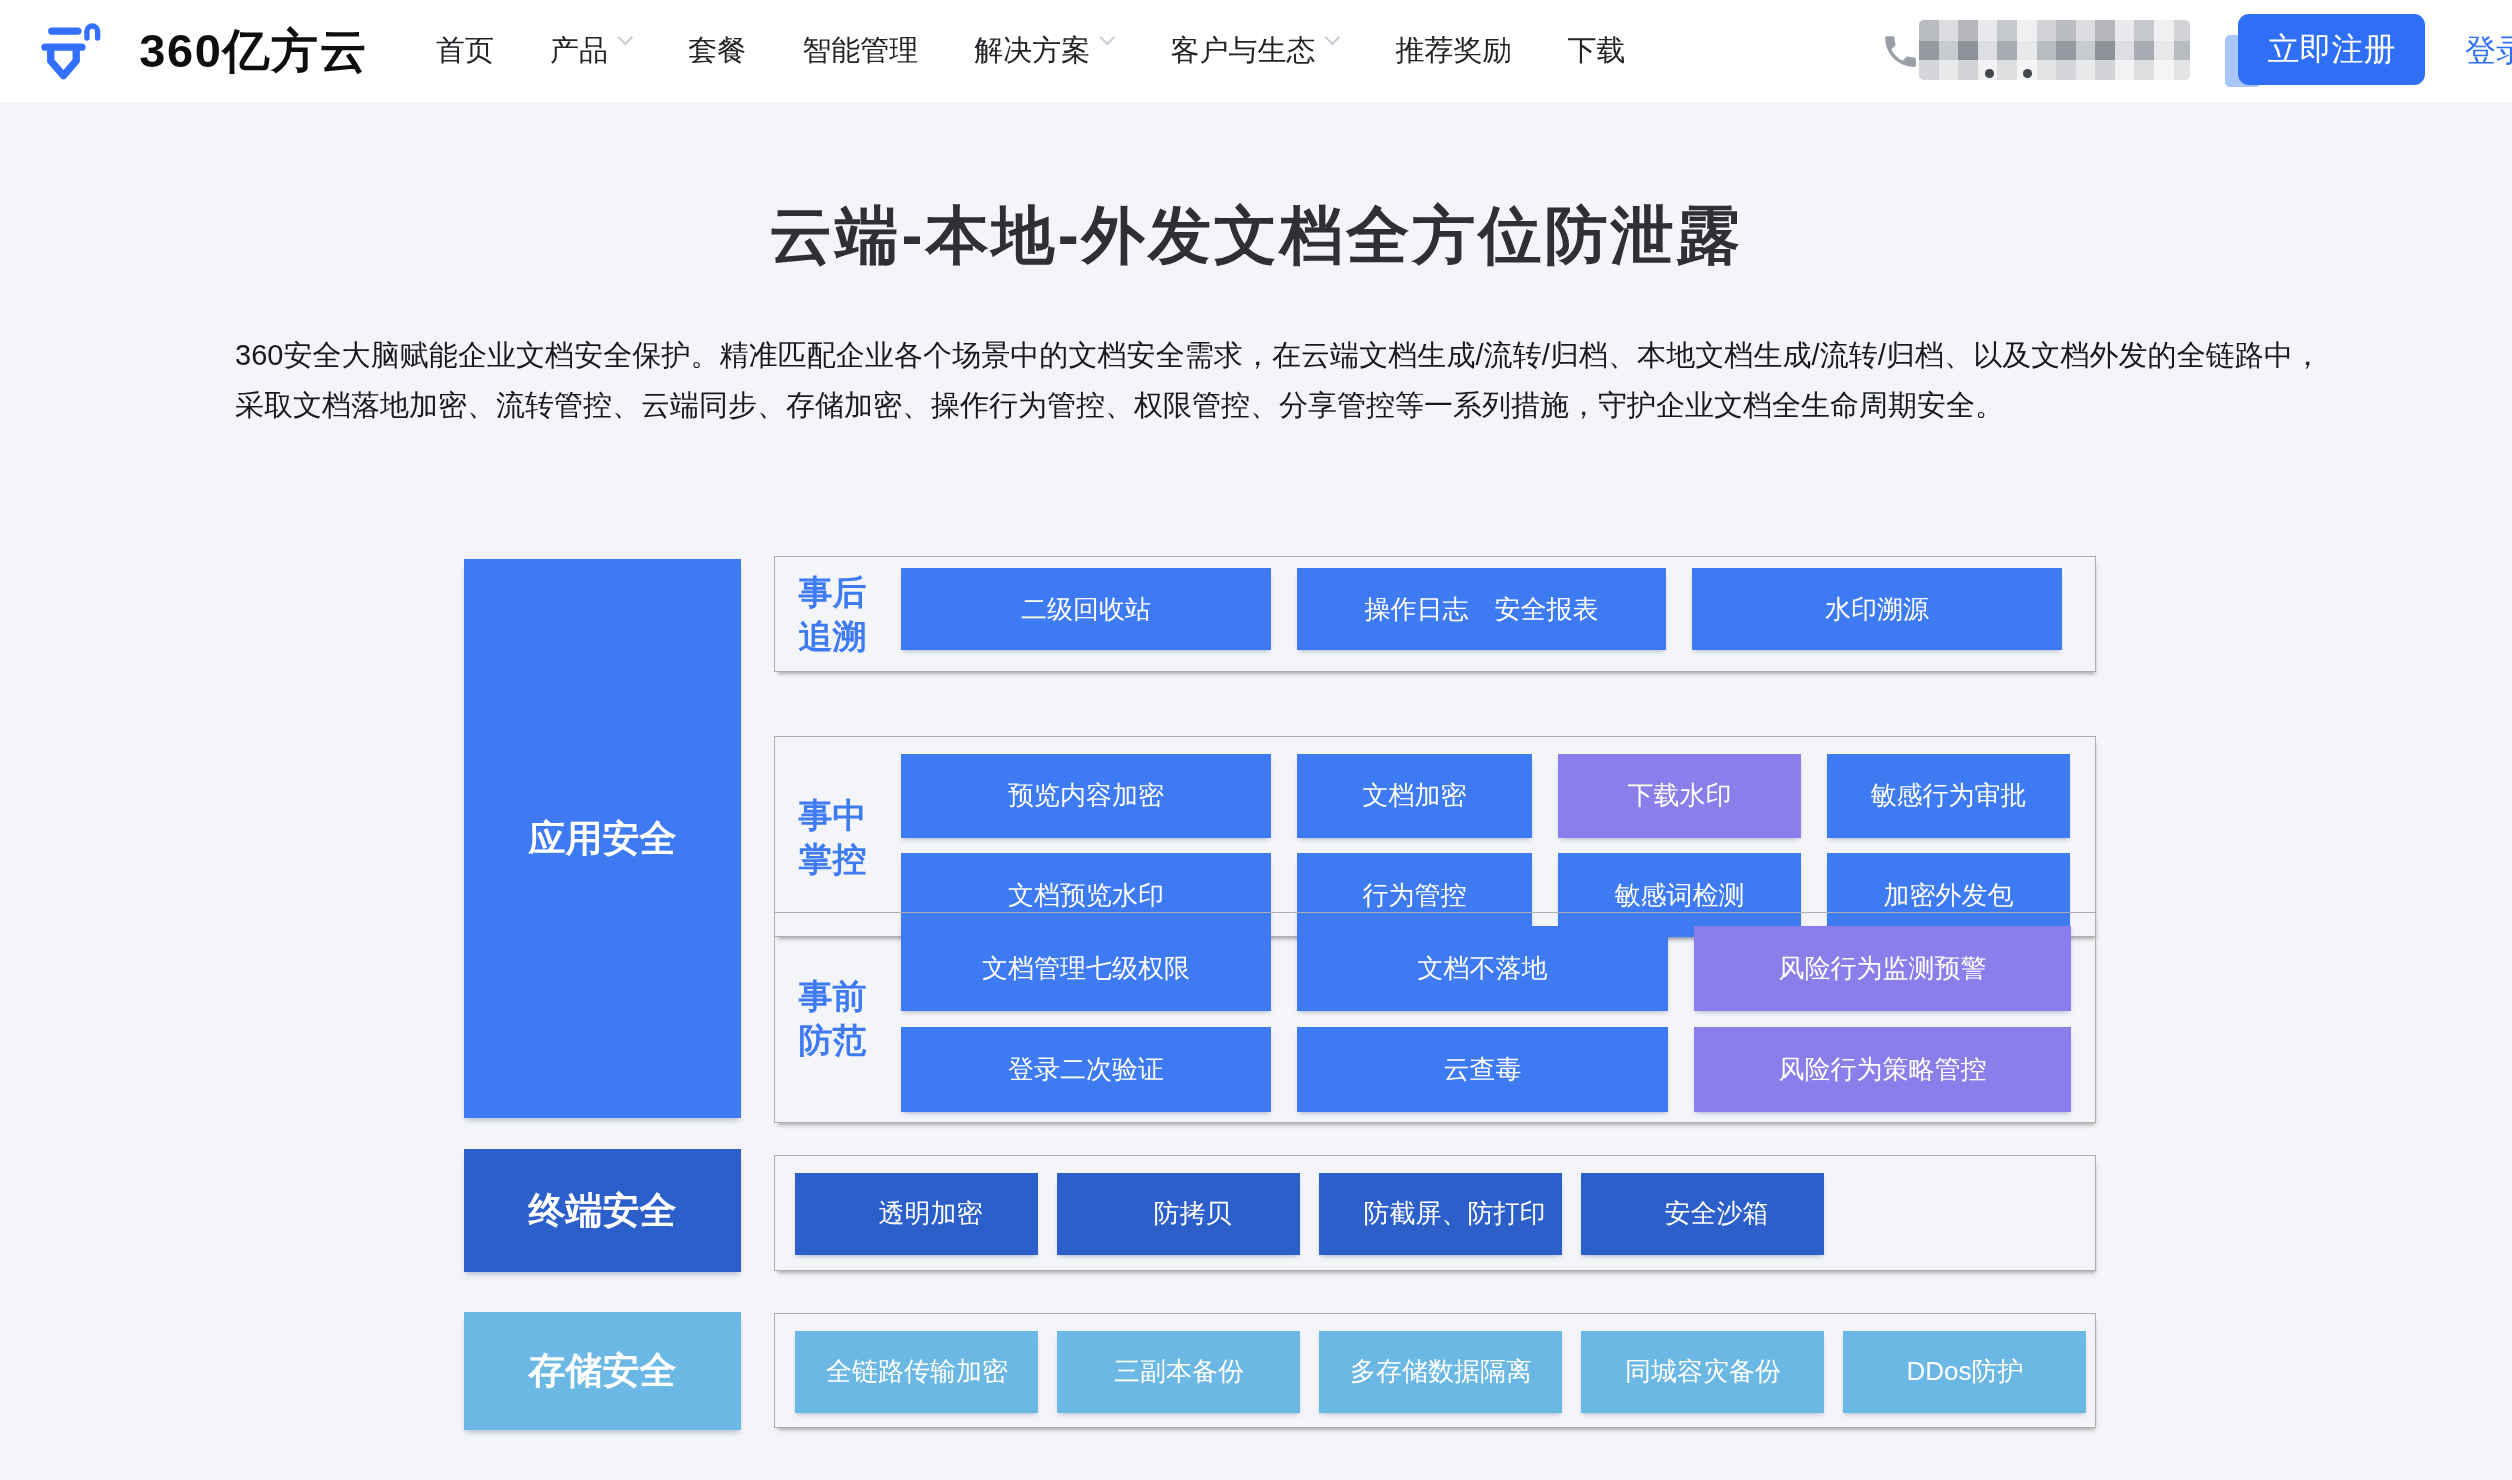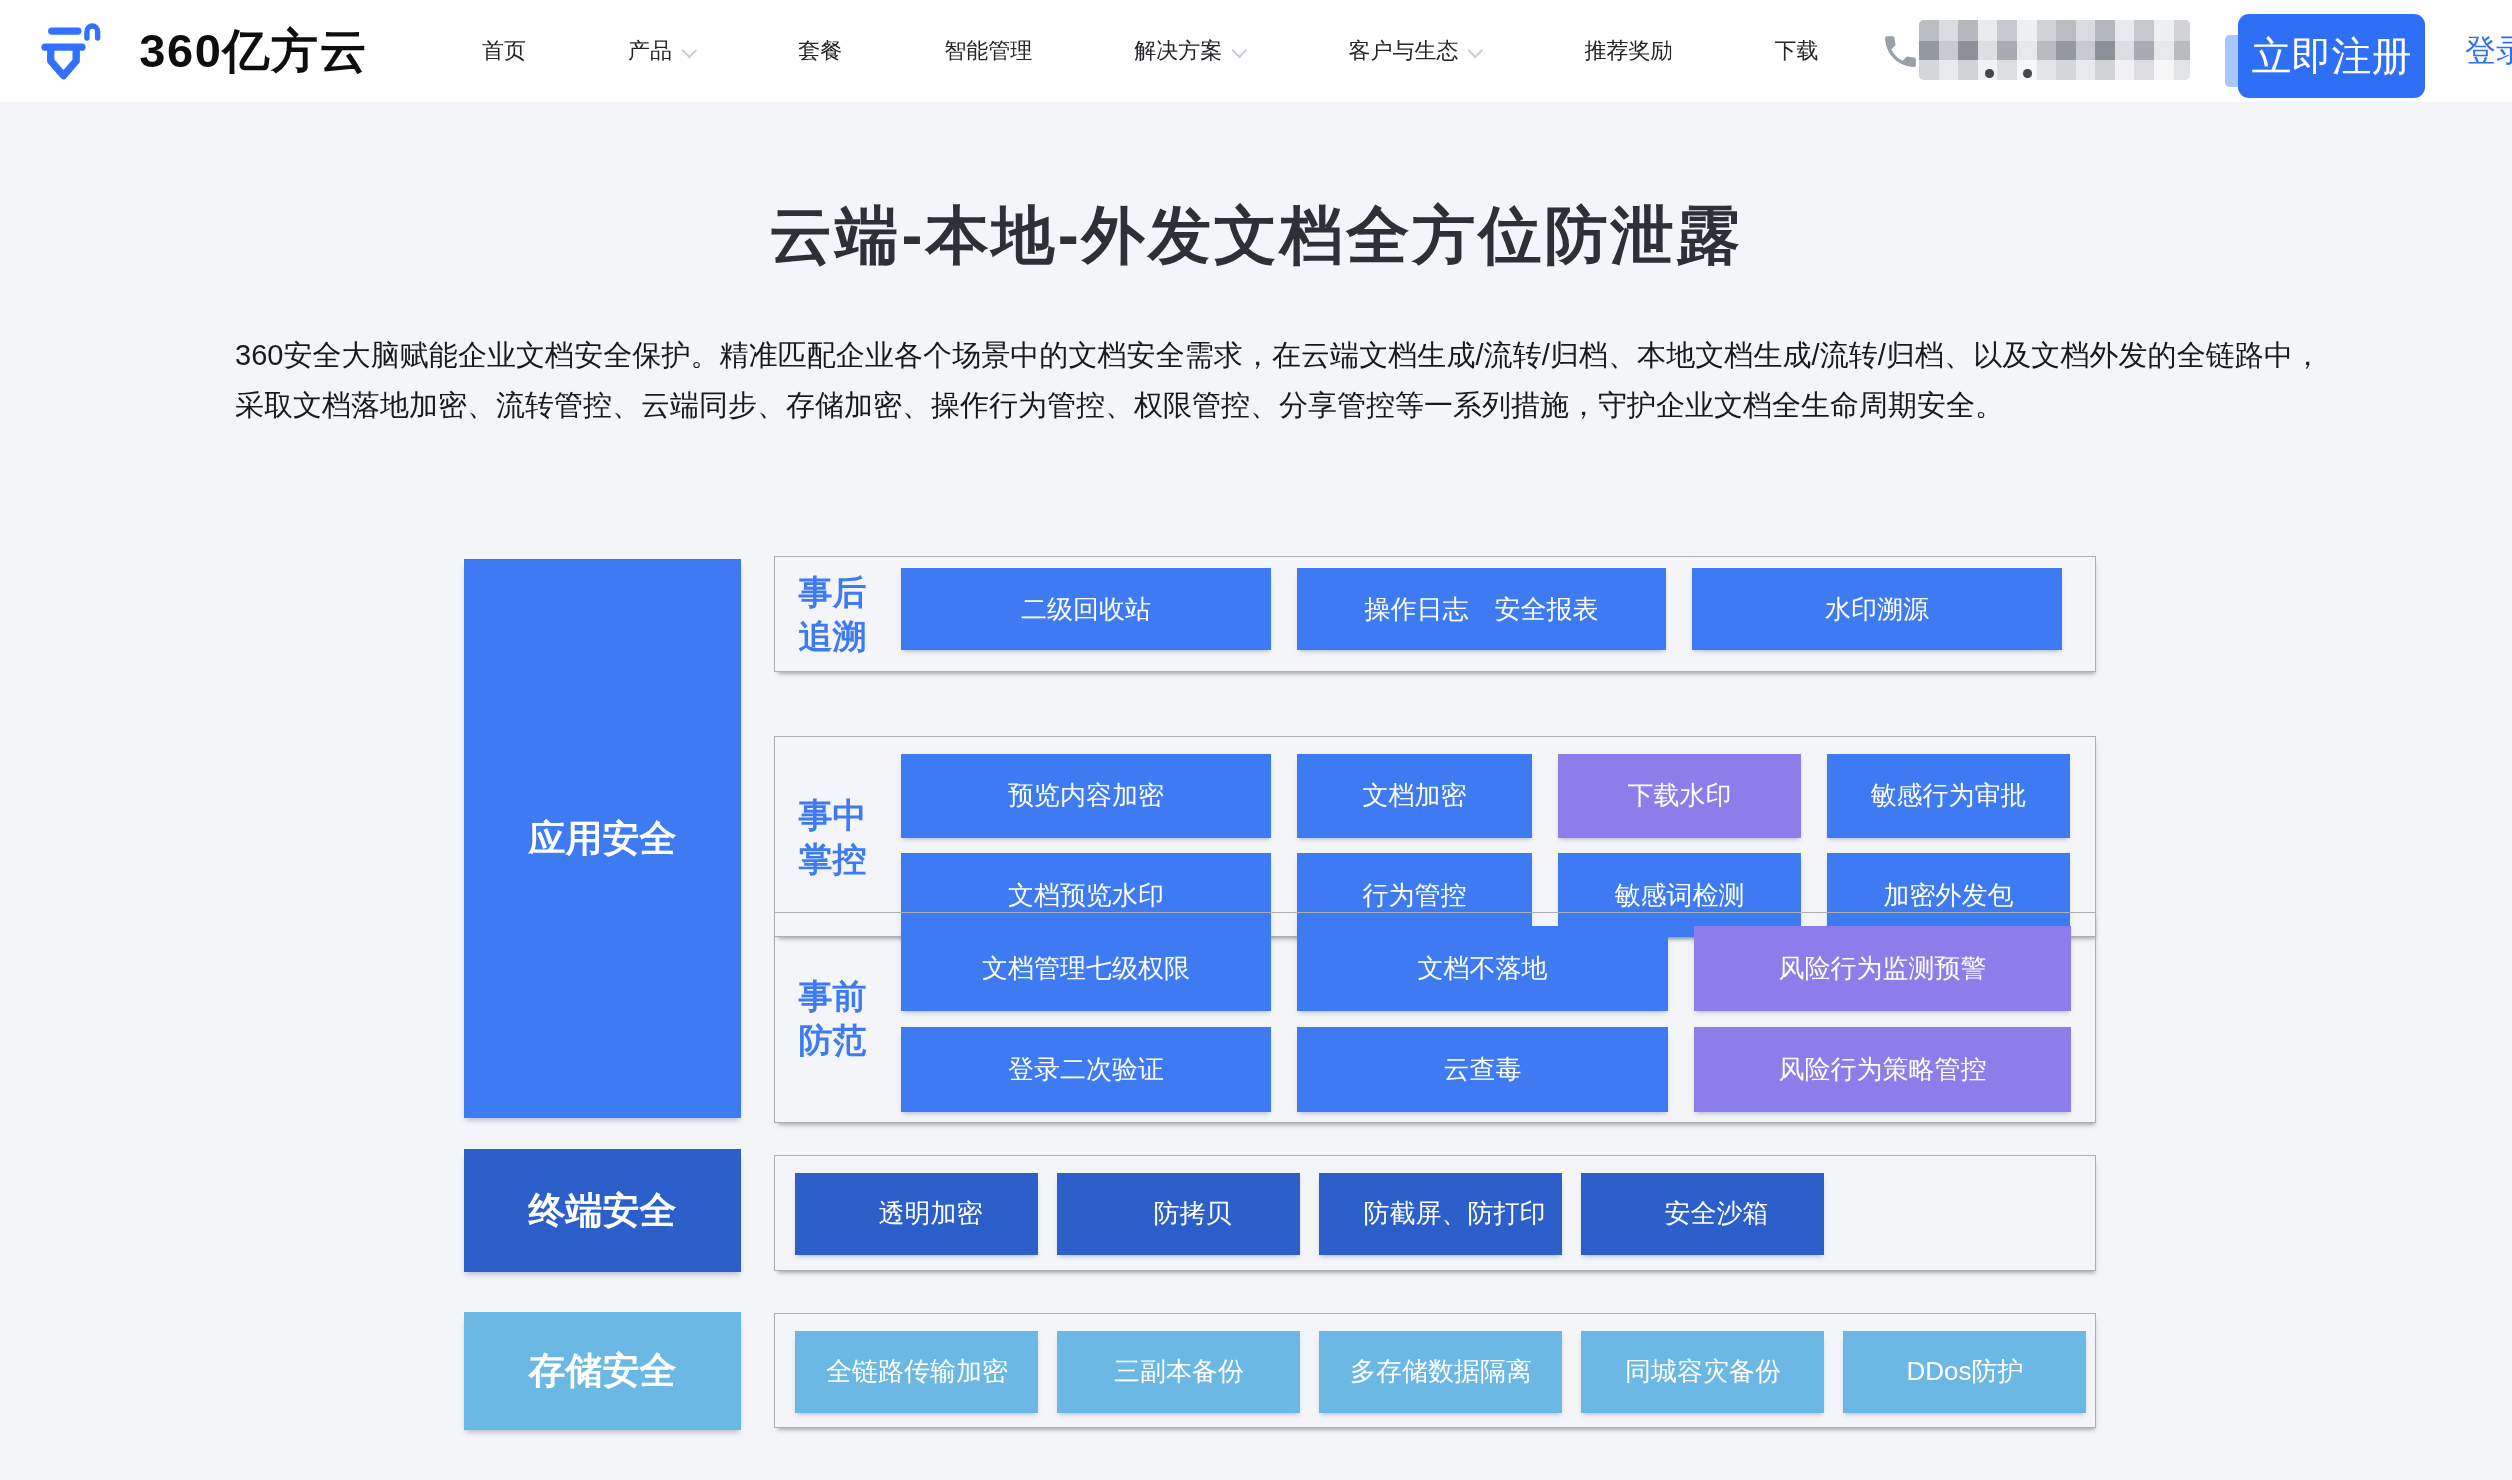--- a/index.html
+++ b/index.html
@@ -8,34 +8,34 @@
   .page {
     position:relative; width:2512px; height:1481px;
     background:#f4f5f8; overflow:hidden;
   }
 
   
   .header { position:absolute; left:0; top:0; width:2512px; height:102px; background:#ffffff; z-index:5; }
   .logo { position:absolute; left:36px; top:14px; height:74px; display:flex; align-items:center; cursor:pointer;gap:19px; }
   .logo-text { font-size:47px; font-weight:700; color:#0d0e10; letter-spacing:1.6px; margin-left:17.3px; }
   .nav { position:absolute; left:436px; top:0; height:102px; display:flex; align-items:center; gap:56px; }
-  .nav-item { display:flex; align-items:center; font-size:22px; color:#222428; cursor:pointer; white-space:nowrap;margin-left:46px; }
+  .nav-item { display:flex; align-items:flex-start; font-size:29px; color:#222428; cursor:pointer; white-space:nowrap; }
   .chev { width:14px; height:14px; margin-left:10.2px; position:relative; }
   .chev::before { content:""; position:absolute; left:1.6px; top:0.8px; width:8.6px; height:8.6px;
     border-right:2.4px solid #c6cad2; border-bottom:2.4px solid #c6cad2; transform:rotate(45deg); }
   .phone-icon { position:absolute; left:1880px; top:31px; }
   .mosaic { position:absolute; left:1919px; top:20.4px; width:271px; height:60px; border-radius:4.7px; overflow:hidden;
     background-image:
       repeating-linear-gradient(0deg, rgba(255,255,255,.60) 0 19.6px, rgba(255,255,255,0) 19.6px 39px, rgba(255,255,255,.35) 39px 60px),
       repeating-linear-gradient(90deg,#9599a0 0 19.6px,#c7cacf 19.6px 39px,#8d9198 39px 59px,#dcdee2 59px 78px,#a8acb2 78px 98px,#e6e8ea 98px 118px,#b8bbc0 118px 137px);
   }
   .mosaic-dot { position:absolute; width:8.6px; height:8.6px; border-radius:50%; background:#43474d; bottom:2.4px; }
   .tab-flap { position:absolute; left:2225px; top:35px; width:36px; height:52px; background:#a9c6f8; border-radius:4.7px; }
-  .register-btn { position:absolute; left:2238px; top:14px; width:187px; height:84px; border-radius:11px;
-    background:var(--accent); color:#fff; font-size:40px; display:flex; align-items:center; justify-content:center;
+  .register-btn { position:absolute; left:2238px; top:14px; width:187px; height:71px; border-radius:11px;
+    background:var(--accent); color:#fff; font-size:32px; display:flex; align-items:center; justify-content:center;
     cursor:pointer; border:none; }
   .login-link { position:absolute; left:2465px; top:0; height:102px; display:flex; align-items:center;
     font-size:31px; color:var(--accent); cursor:pointer; white-space:nowrap; }
 
   
   .hero-title { position:absolute; left:0; top:193px; width:2512px; text-align:center;
     font-size:63px; font-weight:700; color:#2e3035; letter-spacing:3.1px; }
   .hero-desc { position:absolute; left:235px; top:330px; width:2087px;
     font-size:29px; line-height:50px; color:#17191d; text-align:justify; }
 

